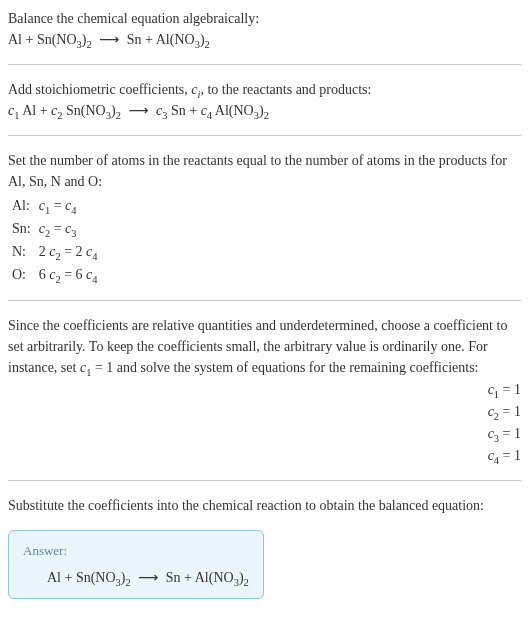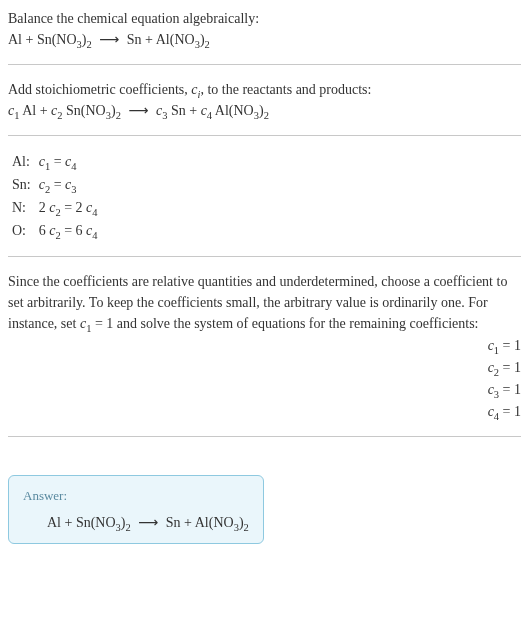--- a/index.html
+++ b/index.html
@@ -47,21 +47,21 @@
       vertical-align: baseline;
     }
     .atom-table td:first-child {
     }
     .answer-box {
       border: 1px solid #8ec9e0;
       background: #eaf6fb;
       border-radius: 6px;
       padding: 10px 14px;
       display: inline-block;
-      margin-top: 24px;
+      margin-top: 14px;
     }
     .answer-label {
       color: #5a8aa0;
       font-size: 13px;
       margin-bottom: 6px;
     }
     .answer-content {
       padding-left: 24px;
     }
     .coeff-line {
@@ -90,20 +90,21 @@
   <div class="nowrap">
     <span class="italic">c</span><sub>1</sub><span> Al + </span><span class="italic">c</span><sub>2</sub><span> Sn(NO</span><sub>3</sub><span>)</span><sub>2</sub>
     <span class="arrow">⟶</span>
     <span class="italic">c</span><sub>3</sub><span> Sn + </span><span class="italic">c</span><sub>4</sub><span> Al(NO</span><sub>3</sub><span>)</span><sub>2</sub>
   </div>
 </div>
 
 <hr>
 
 <div class="section">
+  <div>Set the number of atoms in the reactants equal to the number of atoms in the products for Al, Sn, N and O:</div>
   <table class="atom-table">
     <tbody>
         <tr>
       <td>Al:</td>
       <td><span class="italic">c</span><sub>1</sub><span> = </span><span class="italic">c</span><sub>4</sub></td>
     </tr>
     <tr>
       <td>Sn:</td>
       <td><span class="italic">c</span><sub>2</sub><span> = </span><span class="italic">c</span><sub>3</sub></td>
     </tr>
@@ -127,20 +128,21 @@
   </div>
   <div class="coeff-line"><span class="italic">c</span><sub>1</sub><span> = 1</span></div>
   <div class="coeff-line"><span class="italic">c</span><sub>2</sub><span> = 1</span></div>
   <div class="coeff-line"><span class="italic">c</span><sub>3</sub><span> = 1</span></div>
   <div class="coeff-line"><span class="italic">c</span><sub>4</sub><span> = 1</span></div>
 </div>
 
 <hr>
 
 <div class="section">
+  <div>Substitute the coefficients into the chemical reaction to obtain the balanced equation:</div>
   <div class="answer-box">
     <div class="answer-label">Answer:</div>
     <div class="answer-content nowrap">
       <span>Al + Sn(NO</span><sub>3</sub><span>)</span><sub>2</sub>
       <span class="arrow">⟶</span>
       <span>Sn + Al(NO</span><sub>3</sub><span>)</span><sub>2</sub>
     </div>
   </div>
 </div>
 

